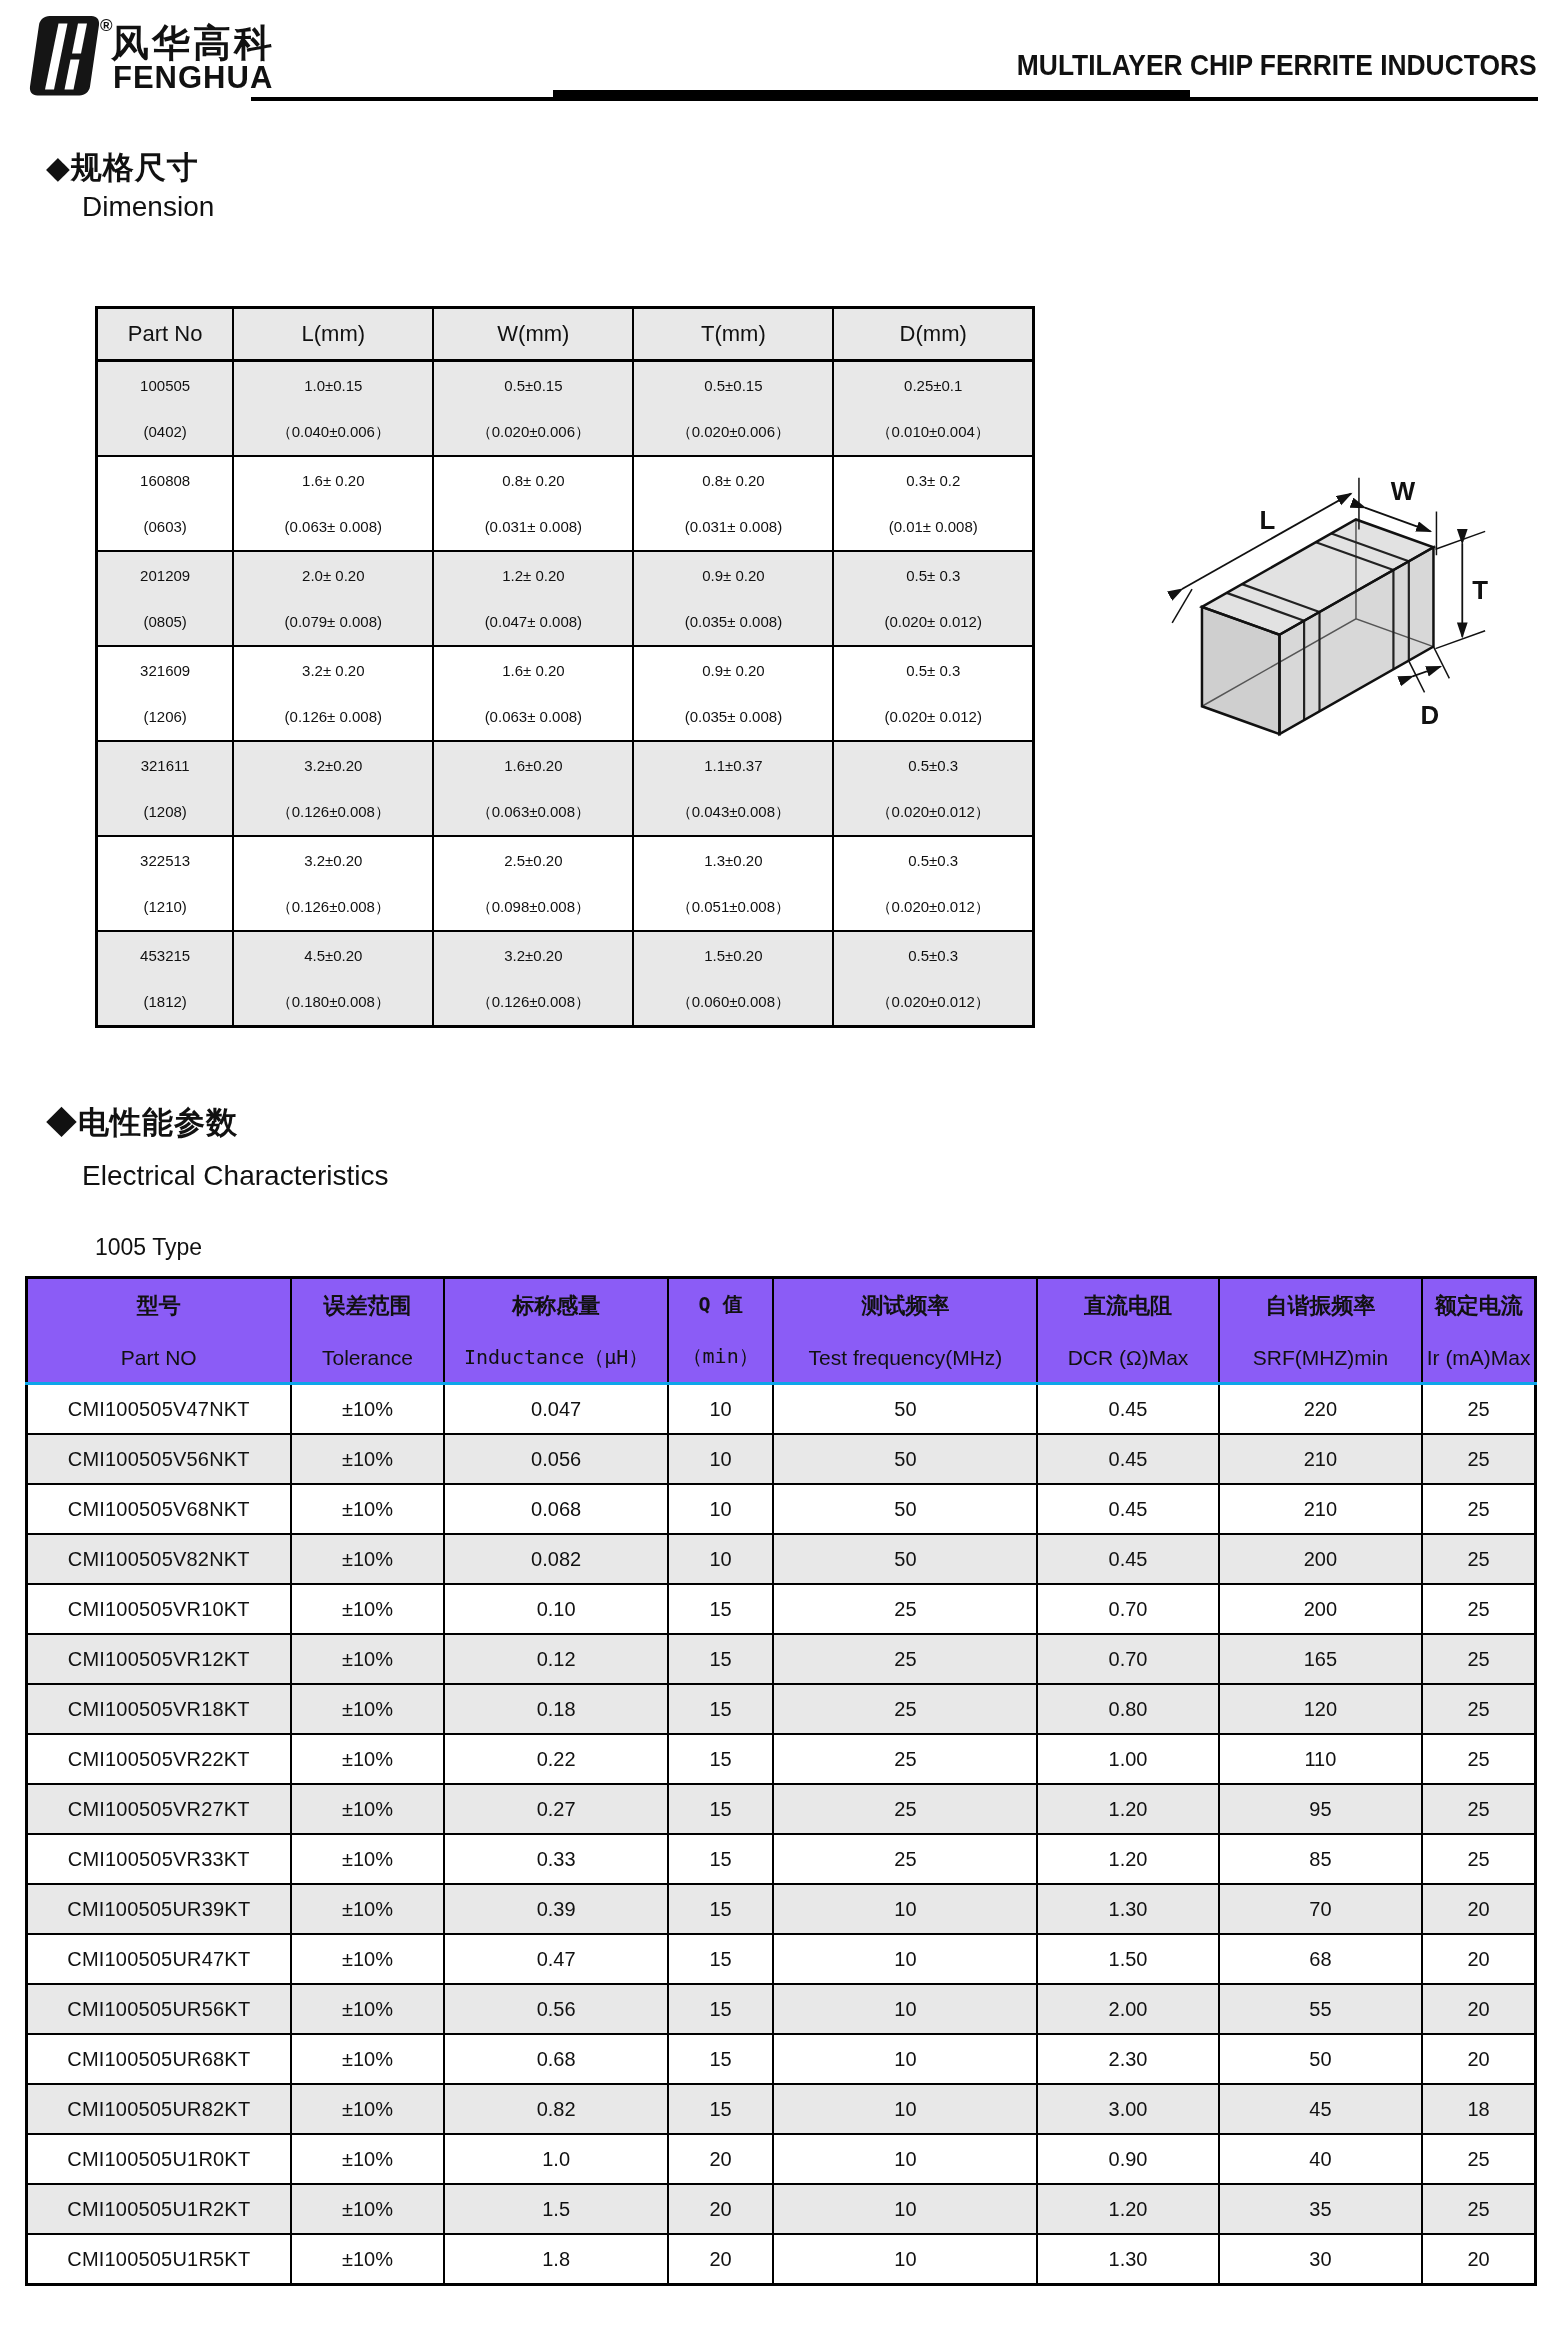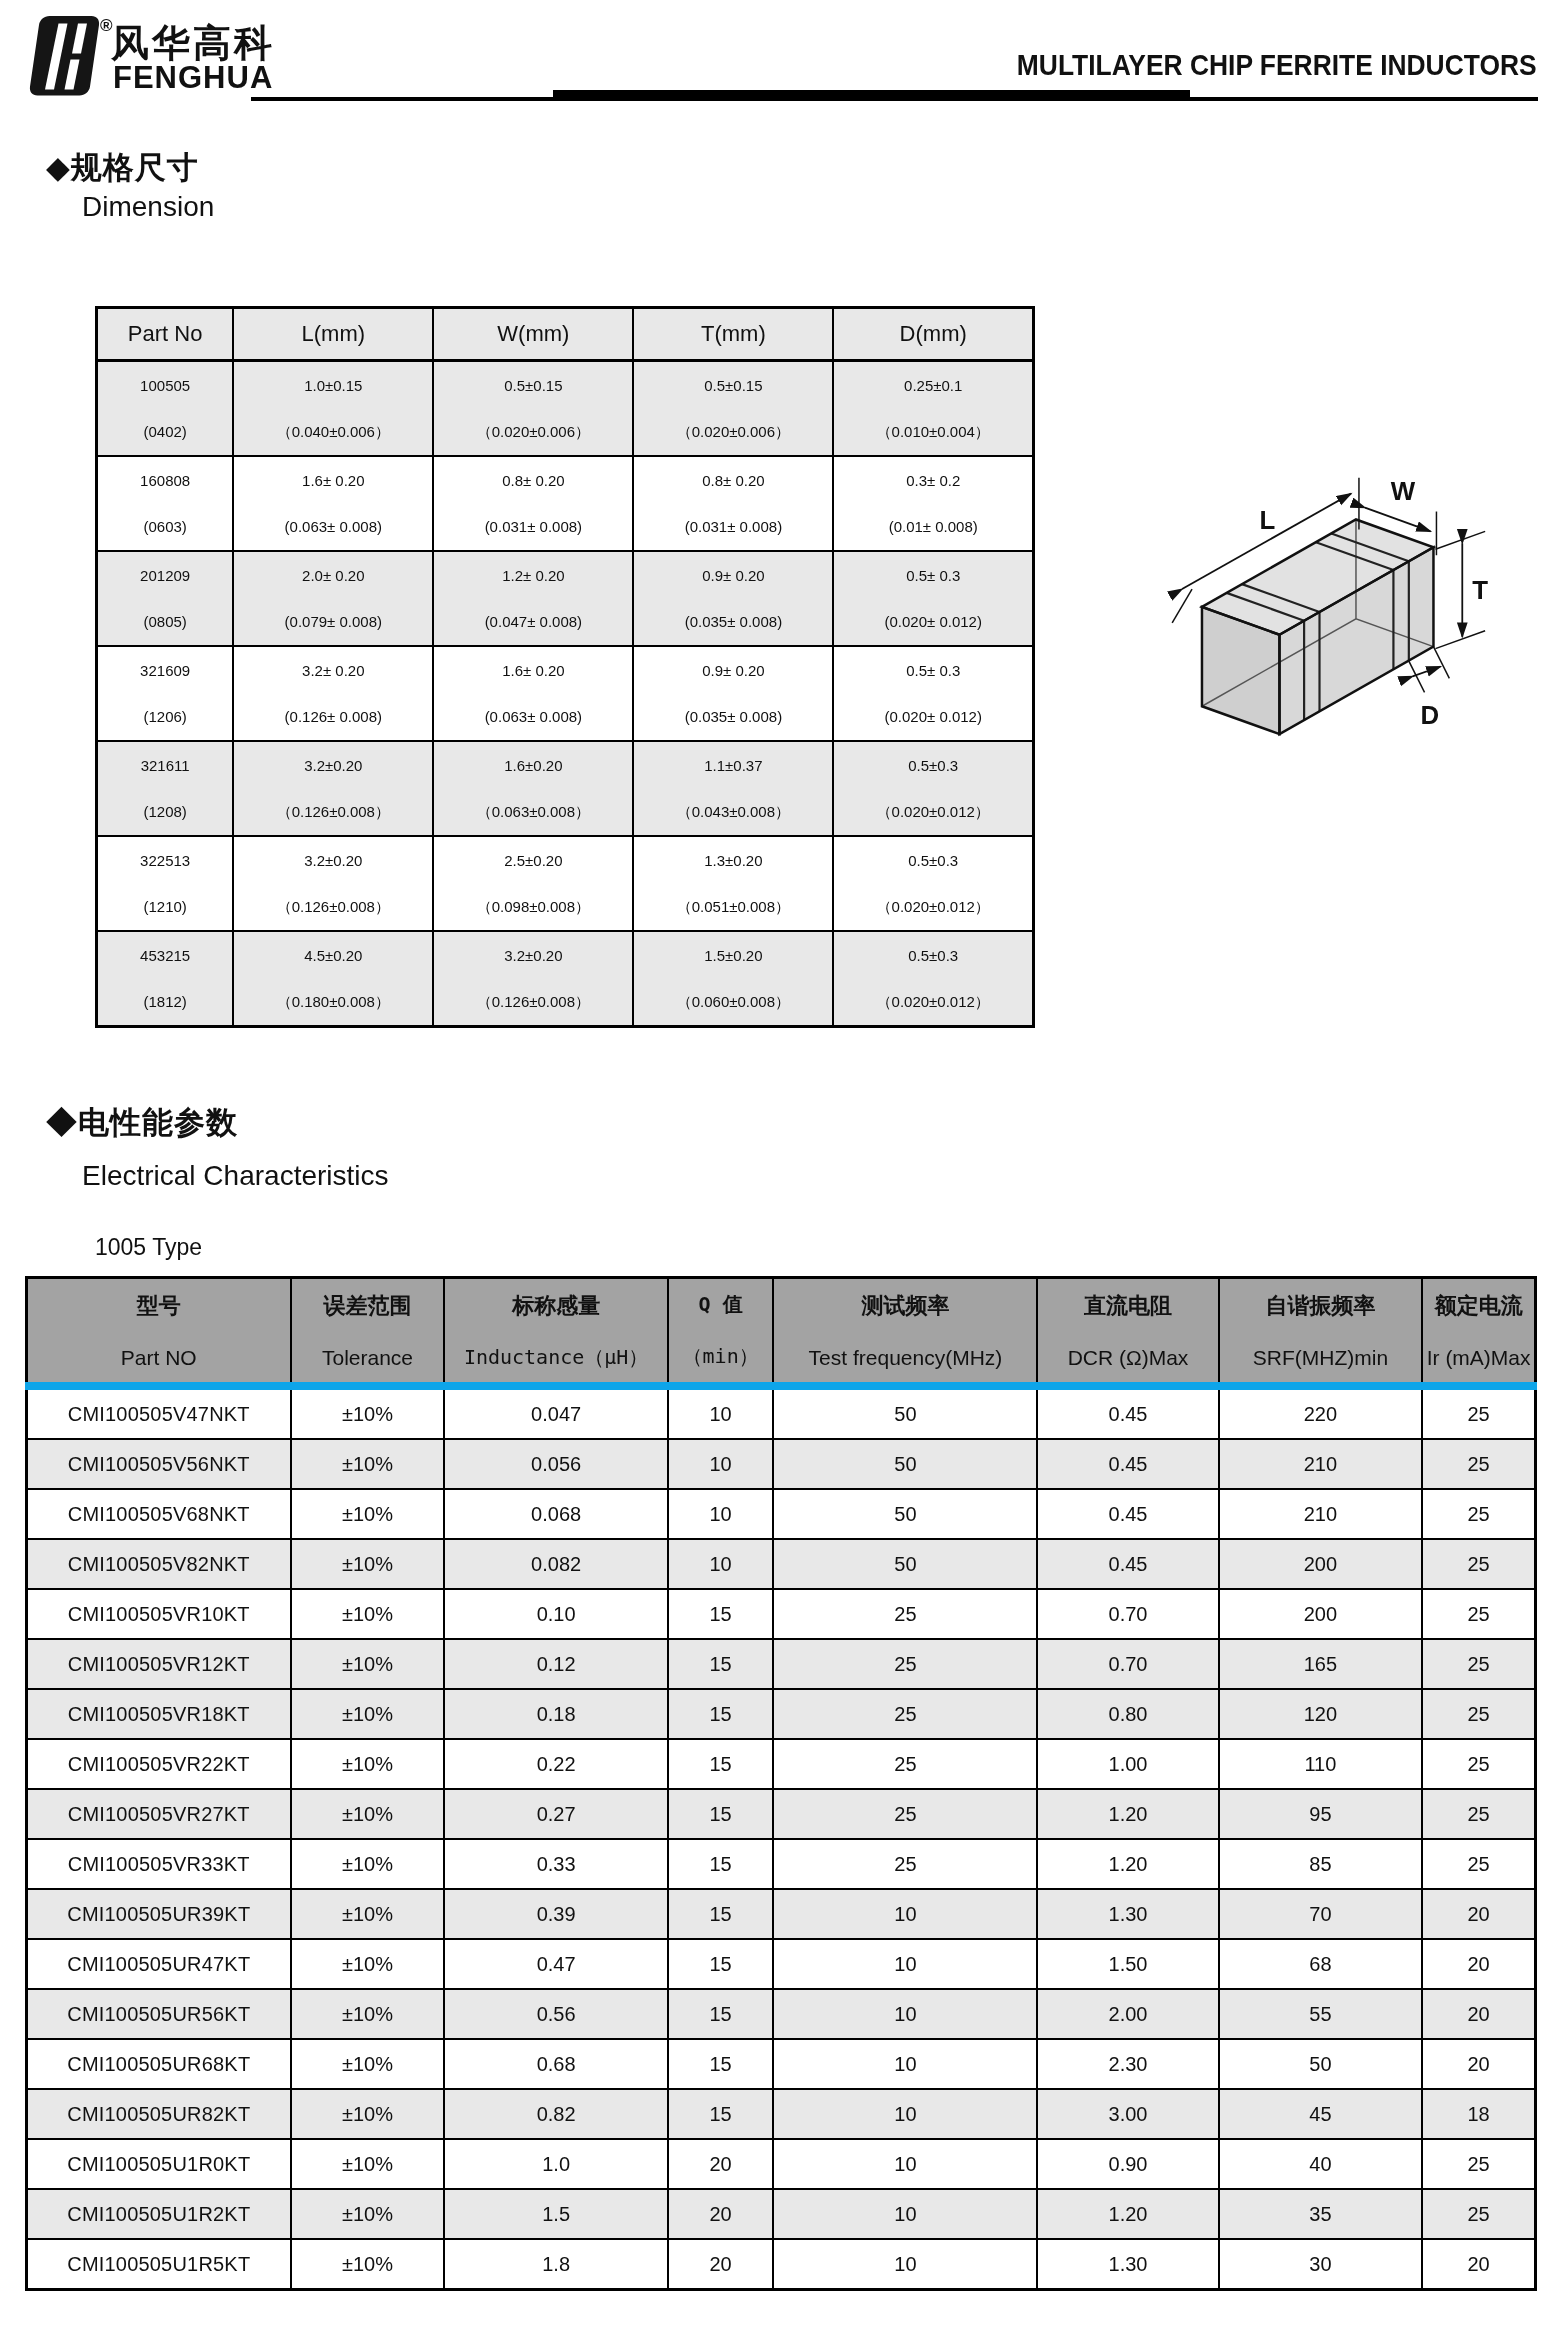--- a/index.html
+++ b/index.html
@@ -35,21 +35,21 @@
   .dim-table thead th{height:50px;background:#e8e8e8;font-size:22px;font-weight:400;border-bottom:3px solid #000;}
   .dim-table tbody td{height:93px;font-size:15px;vertical-align:middle;}
   .dim-cell{display:flex;flex-direction:column;justify-content:space-around;height:93px;}
   .dim-cell .cl1,.dim-cell .cl2{line-height:1;white-space:nowrap;}
 
   
   .diagram{position:absolute;left:1142px;top:438px;}
 
   
   .ele-table{position:absolute;left:25px;top:1276px;width:1512px;border:3px solid #000;}
-  .ele-table thead th{height:103px;background:#a3a3a3;font-weight:400;border-bottom:8px solid #0ea5e9;}
+  .ele-table thead th{height:103px;background:#8b5cf6;font-weight:400;border-bottom:3px solid #0ea5e9;}
   .th-stack{display:flex;flex-direction:column;justify-content:space-around;height:103px;}
   .th-cn{font-size:22px;font-weight:700;white-space:nowrap;}
   .th-en{font-size:21px;font-weight:400;white-space:nowrap;}
   .mono{font-family:"DejaVu Sans Mono",monospace;font-size:20px;}
   .ele-table tbody td{height:48px;font-size:20px;white-space:nowrap;}
   .ele-part{letter-spacing:0.2px;}
 </style>
 </head>
 <body>
 

